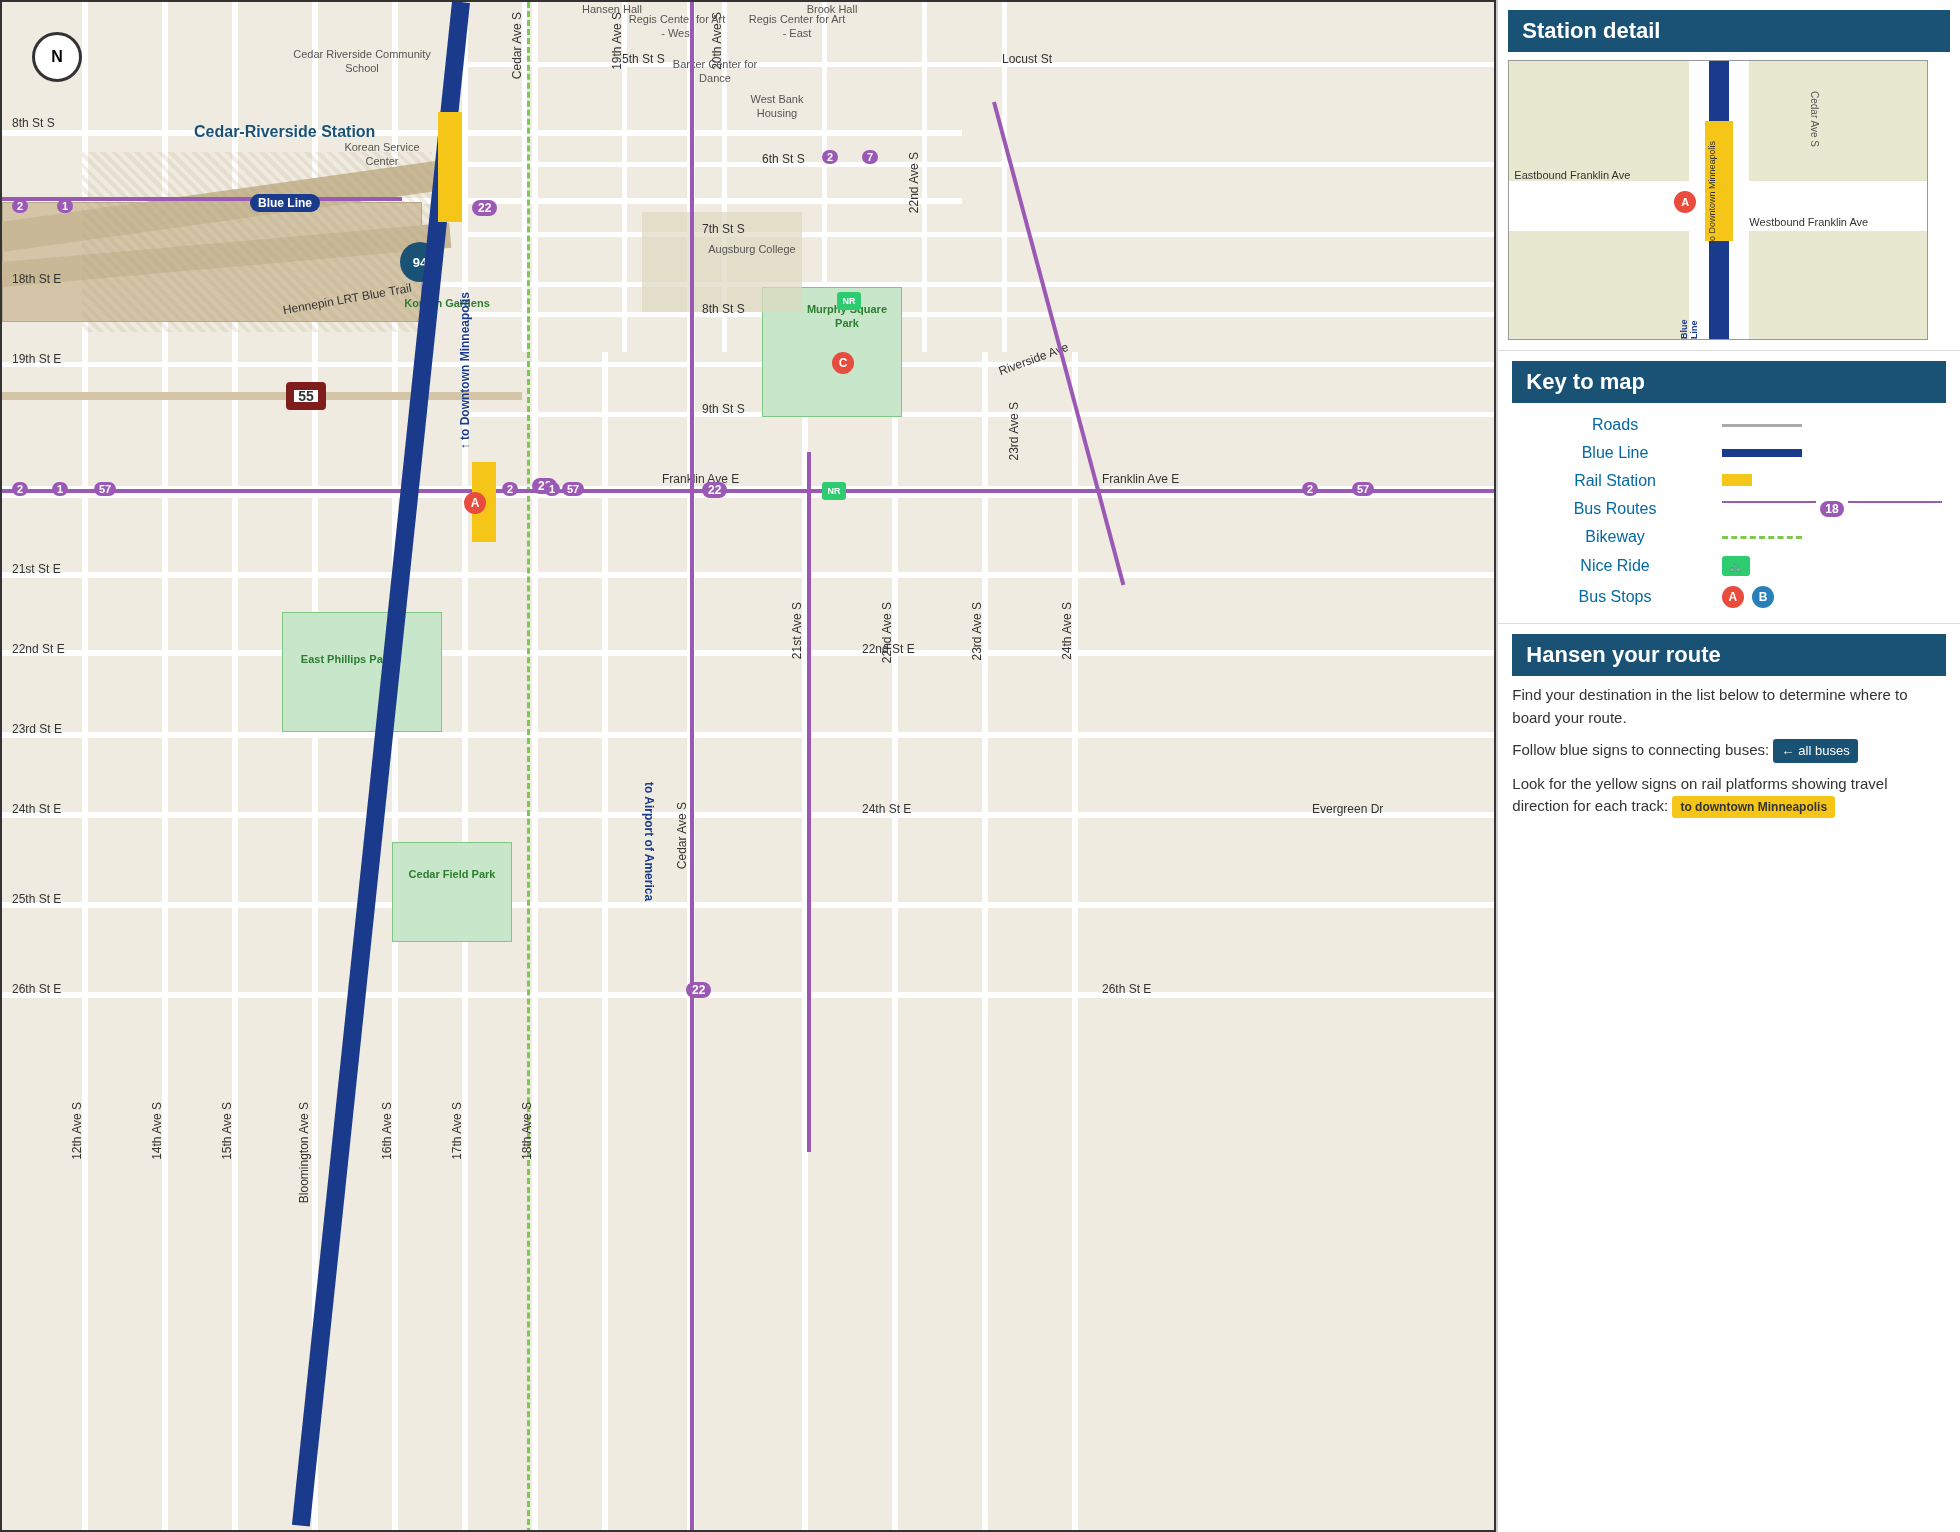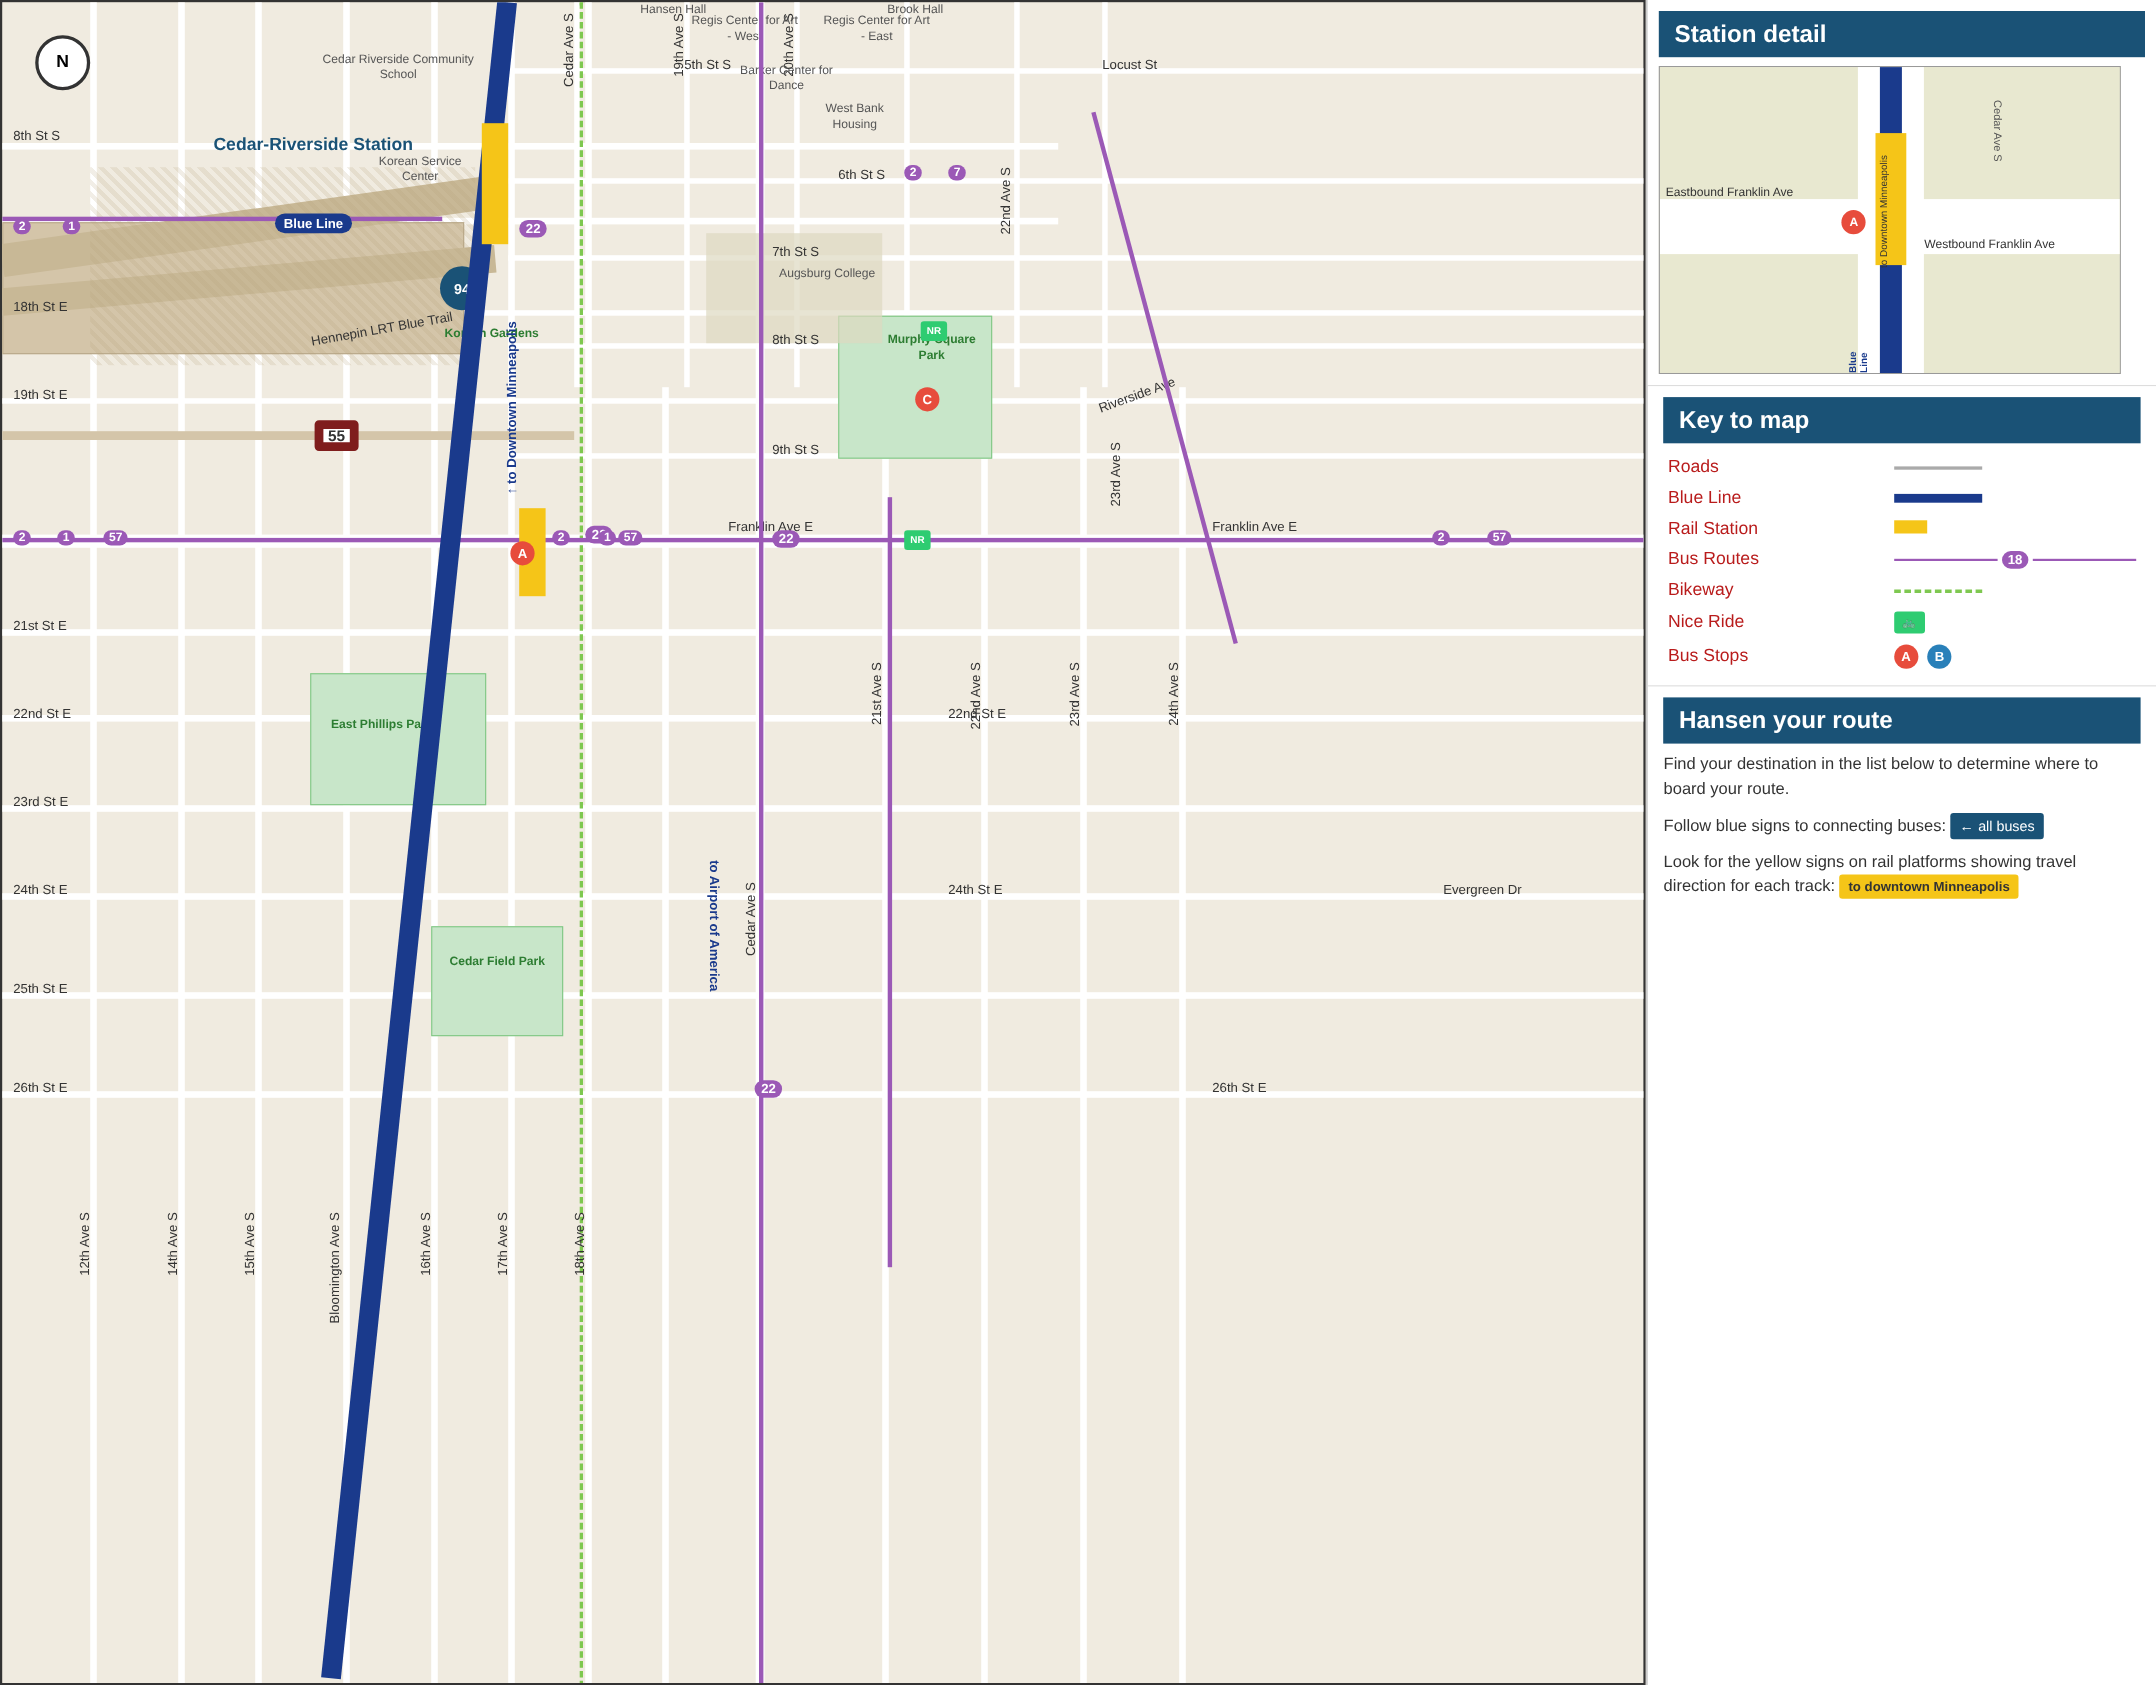--- a/index.html
+++ b/index.html
@@ -75,21 +75,22 @@
       margin-top: 8px;
     }
 
     .key-table tr td {
       padding: 5px 4px;
       vertical-align: middle;
     }
 
     .key-table tr td:first-child {
       width: 180px;
-      color: #b91c1c;
+      color: #0369a1;
+      text-align: center;
     }
 
     .key-table tr td:last-child {
       width: 200px;
     }
 
     .legend-road {
       height: 3px;
       background: #aaa;
       width: 80px;
@@ -103,21 +104,21 @@
 
     .legend-railstation {
       height: 12px;
       background: #f5c518;
       width: 30px;
       display: inline-block;
     }
 
     .legend-busroute-container {
       display: flex;
-      align-items: center;
+      align-items: flex-start;
       gap: 4px;
     }
 
     .legend-bus-badge {
       background: #9b59b6;
       color: white;
       border-radius: 10px;
       padding: 1px 5px;
       font-size: 12px;
       font-weight: bold;

